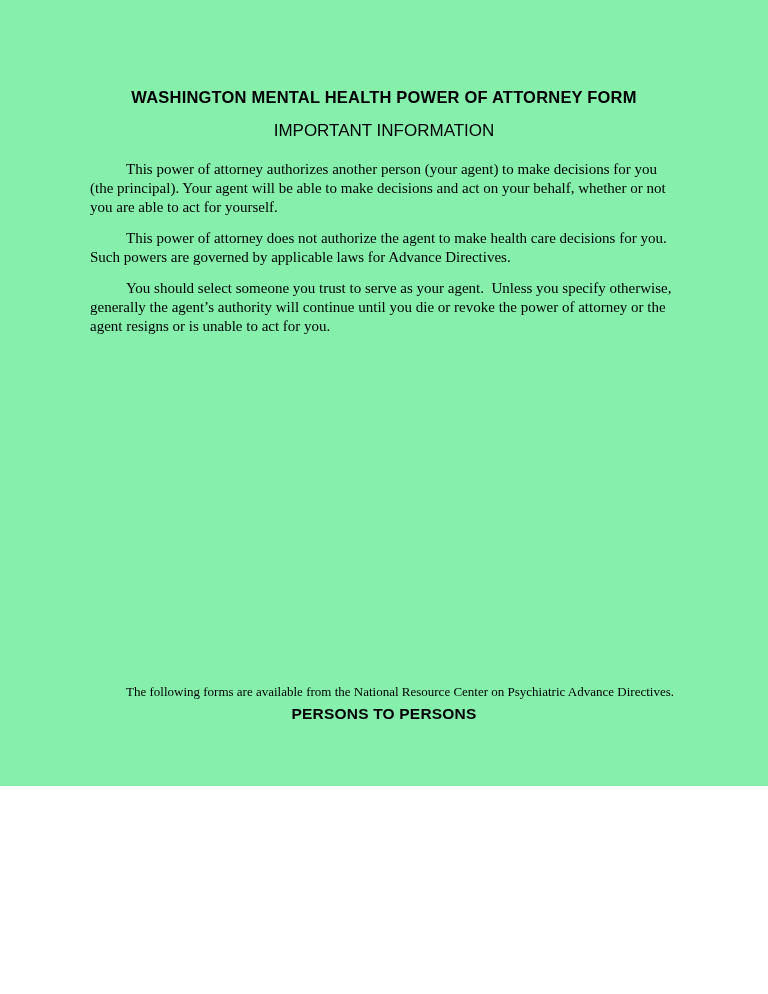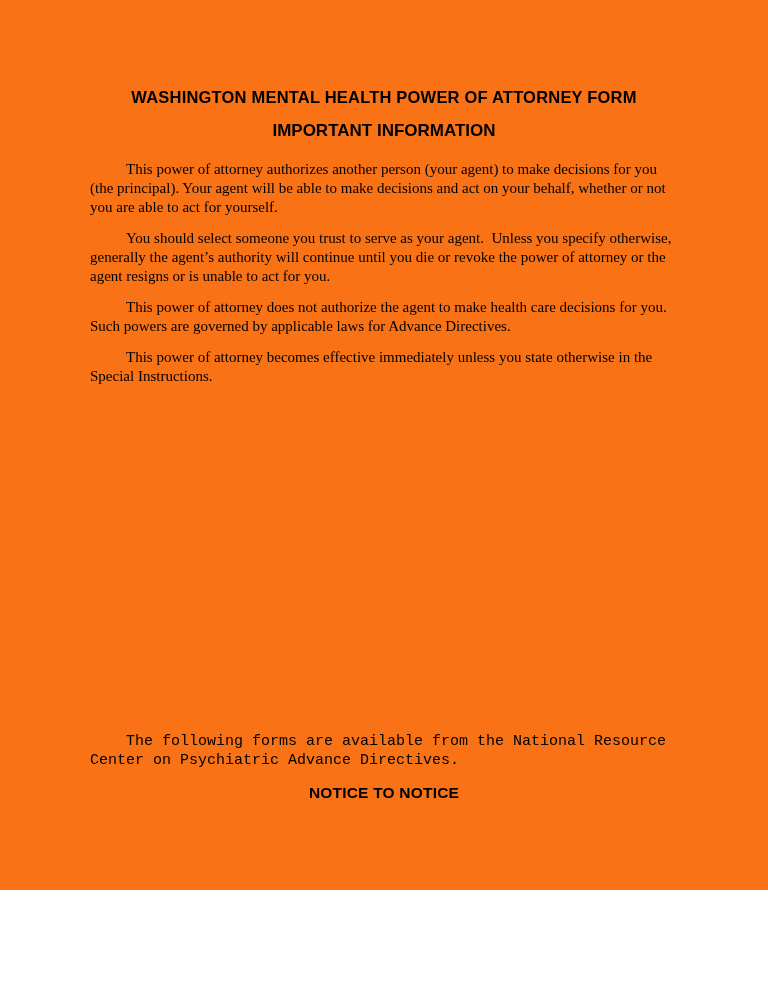--- a/index.html
+++ b/index.html
@@ -3,64 +3,64 @@
 <meta charset="utf-8">
 <style>
   html, body {
     margin: 0;
     padding: 0;
     background: #ffffff;
   }
   .page {
     position: relative;
     width: 768px;
-    height: 890px;
+    height: 786px;
     margin: 0 auto;
-    background: #f97316;
+    background: #86efac;
     color: #000000;
     overflow: hidden;
     box-sizing: border-box;
     padding: 88px 90px 0 90px;
   }
   .doc-title {
     font-family: "Liberation Sans", sans-serif;
     font-weight: bold;
     font-size: 16.5px;
     line-height: 19px;
     text-align: center;
     letter-spacing: 0.2px;
     margin: 0 0 14px 0;
     white-space: nowrap;
   }
   .doc-subtitle {
     font-family: "Liberation Sans", sans-serif;
-    font-weight: bold;
+    font-weight: normal;
     font-size: 17px;
     line-height: 19px;
     text-align: center;
     margin: 0 0 20px 0;
   }
   .body-text p {
     font-family: Liberation Serif, serif;
     font-size: 15px;
     line-height: 19px;
     text-align: left;
     text-indent: 36px;
     margin: 0 0 12px 0;
     white-space: pre-wrap;
   }
   .big-gap {
     height: 334px;
   }
   .closing p {
-    font-family: Liberation Mono, monospace;
-    font-size: 15px;
+    font-family: Liberation Serif, serif;
+    font-size: 13px;
     line-height: 19px;
     text-indent: 36px;
-    margin: 0 0 14px 0;
+    margin: 0 0 4px 0;
     white-space: pre-wrap;
   }
   .section-heading {
     font-family: "Liberation Sans", sans-serif;
     font-weight: bold;
     font-size: 15.5px;
     line-height: 18px;
     text-align: center;
     margin: 0;
     letter-spacing: 0.2px;
@@ -70,26 +70,25 @@
 <body>
 
 <div class="page">
 
   <h1 class="doc-title">WASHINGTON MENTAL HEALTH POWER OF ATTORNEY FORM</h1>
 
   <h2 class="doc-subtitle">IMPORTANT INFORMATION</h2>
 
   <div class="body-text">
     <p>This power of attorney authorizes another person (your agent) to make decisions for you (the principal). Your agent will be able to make decisions and act on your behalf, whether or not you are able to act for yourself.</p>
+    <p>This power of attorney does not authorize the agent to make health care decisions for you.  Such powers are governed by applicable laws for Advance Directives.</p>
     <p>You should select someone you trust to serve as your agent.  Unless you specify otherwise, generally the agent’s authority will continue until you die or revoke the power of attorney or the agent resigns or is unable to act for you.</p>
-    <p>This power of attorney does not authorize the agent to make health care decisions for you.  Such powers are governed by applicable laws for Advance Directives.</p>
-    <p>This power of attorney becomes effective immediately unless you state otherwise in the Special Instructions.</p>
   </div>
 
   <div class="big-gap"></div>
 
   <div class="closing">
     <p>The following forms are available from the National Resource Center on Psychiatric Advance Directives.</p>
   </div>
 
-  <h3 class="section-heading">NOTICE TO NOTICE</h3>
+  <h3 class="section-heading">PERSONS TO PERSONS</h3>
 
 </div>
 
 </body></html>

